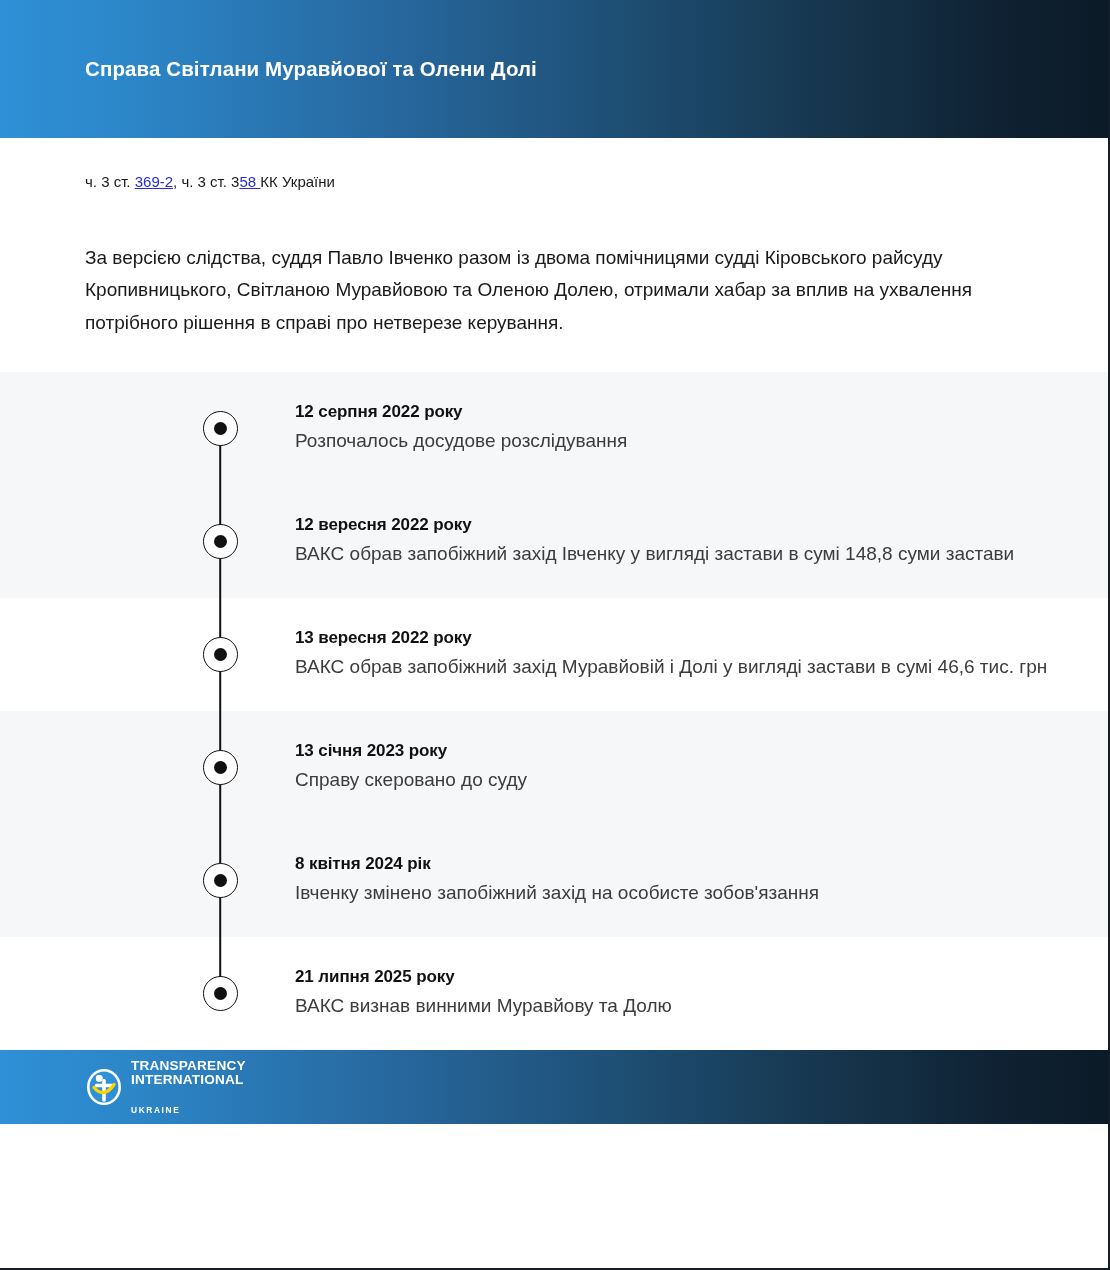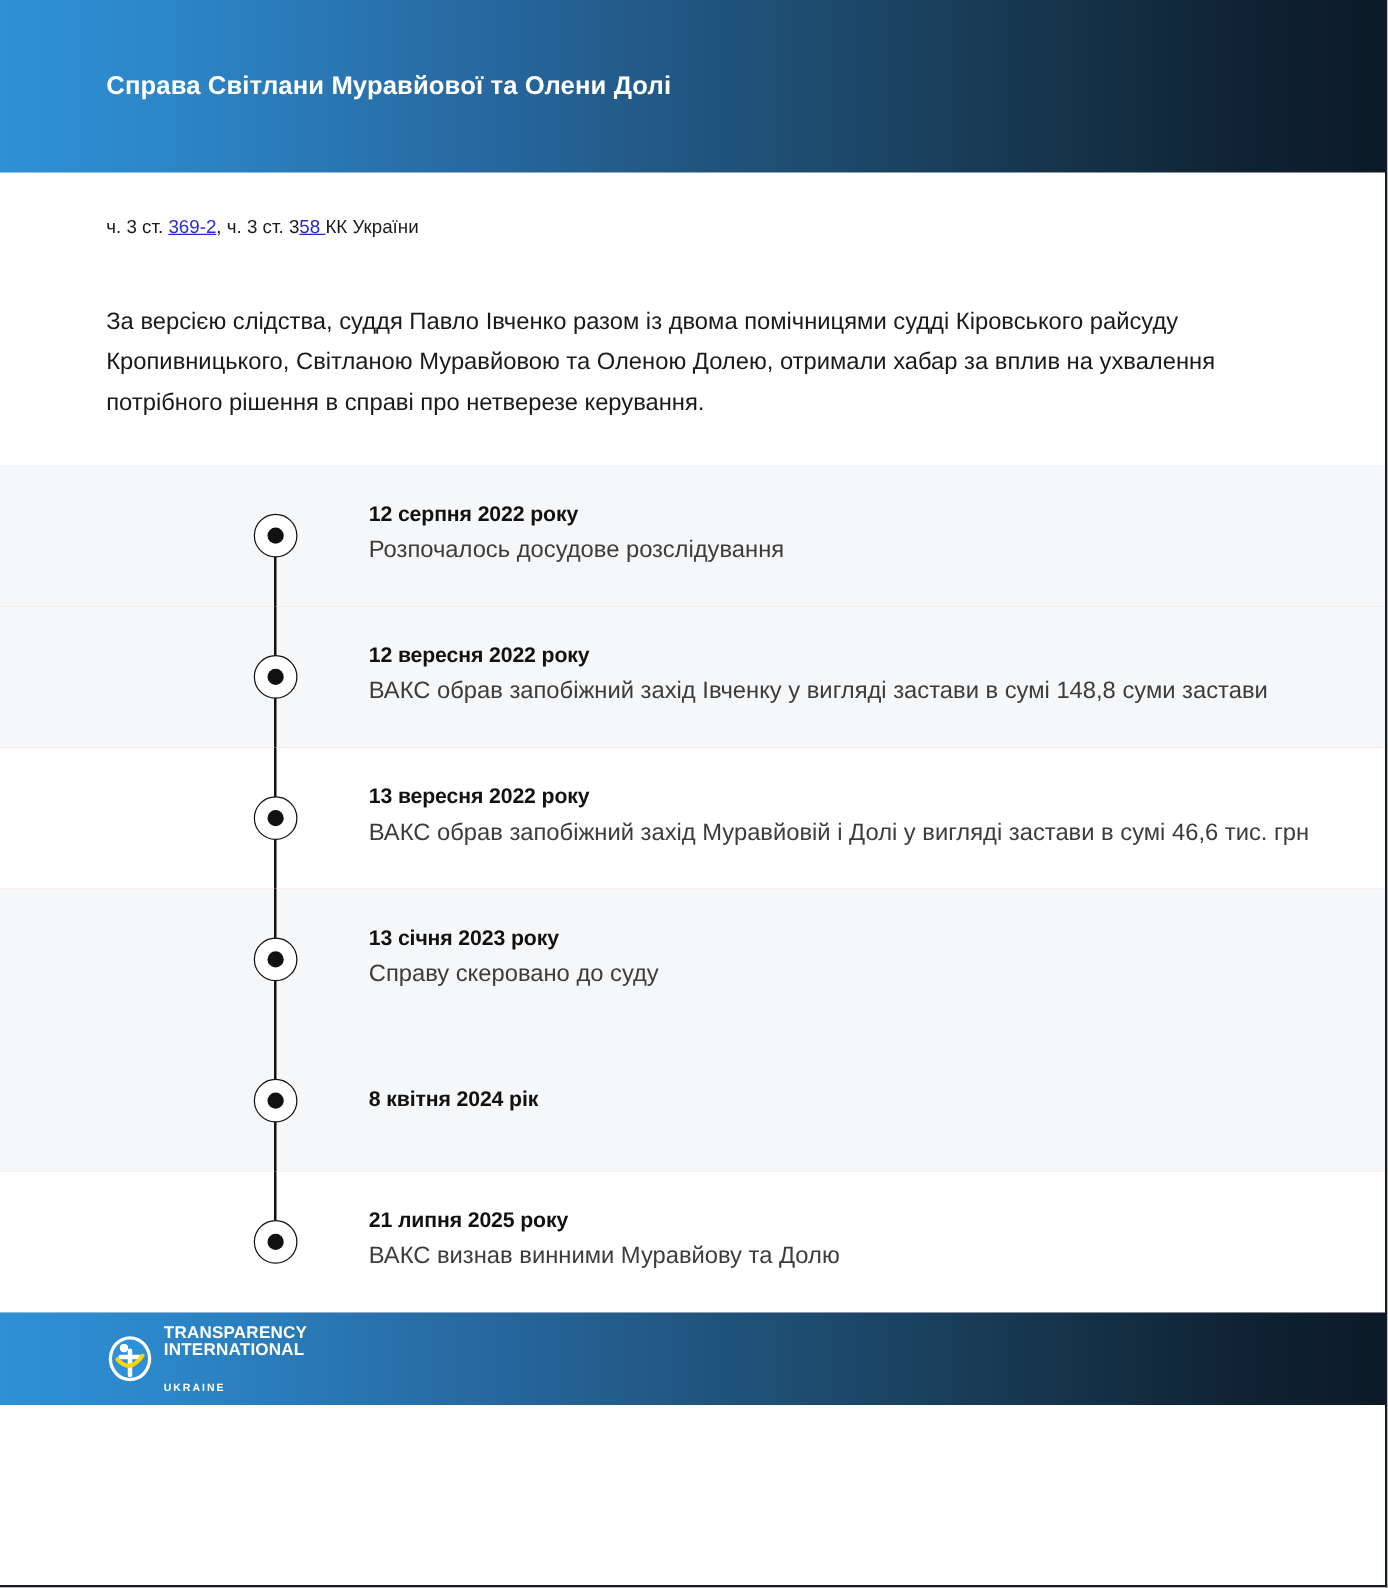--- a/index.html
+++ b/index.html
@@ -62,21 +62,21 @@
     padding-bottom: 32px;
     font-size: 19px;
     color: #1a1a1a;
     line-height: 1.72;
     max-width: 900px;
   }
 
   
   .timeline {
     position: relative;
-    background: #fca5a5;
+    background: #be185d;
   }
 
   .tl-row {
     position: relative;
     height: 113px;
     display: flex;
     align-items: center;
   }
   .tl-row.alt { background: #f6f7f9; }
   .tl-row.plain { background: #ffffff; }
@@ -238,20 +238,21 @@
         <div class="tl-desc">Справу скеровано до суду</div>
       </div>
     </div>
 
 
     <div class="tl-row alt">
       <div class="tl-connector"></div>
       <div class="tl-marker"></div>
       <div class="tl-content">
         <div class="tl-date">8 квітня 2024 рік</div>
+        <div class="tl-desc">Івченку змінено запобіжний захід на особисте зобов'язання</div>
       </div>
     </div>
 
     <div class="tl-row plain">
       <div class="tl-connector"></div>
       <div class="tl-marker"></div>
       <div class="tl-content">
         <div class="tl-date">21 липня 2025 року</div>
         <div class="tl-desc">ВАКС визнав винними Муравйову та Долю</div>
       </div>

